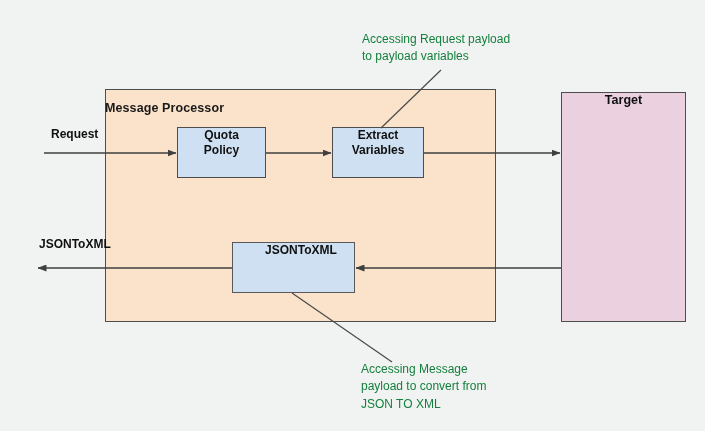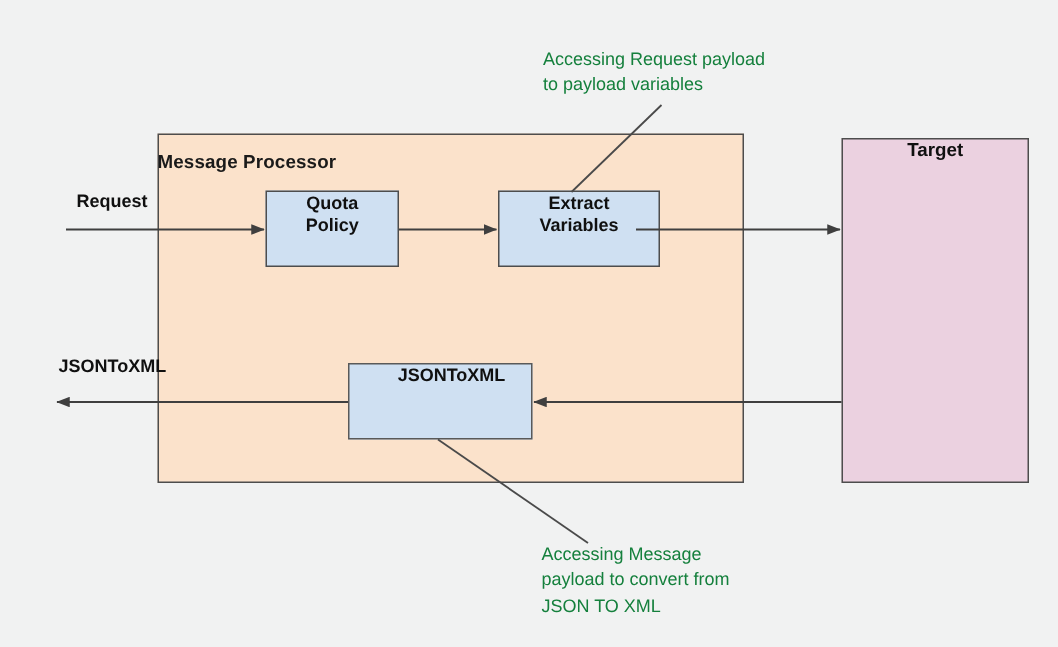--- a/index.html
+++ b/index.html
@@ -63,21 +63,21 @@
   }
   .box-quota {
     left: 177px;
     top: 127px;
     width: 89px;
     height: 51px;
   }
   .box-extract {
     left: 332px;
     top: 127px;
-    width: 108px;
+    width: 92px;
     height: 51px;
   }
   .box-jsontoxml {
     left: 232px;
     top: 242px;
     width: 123px;
     height: 51px;
     border: 1.6px solid #595959;
     padding-left: 15px;
   }

